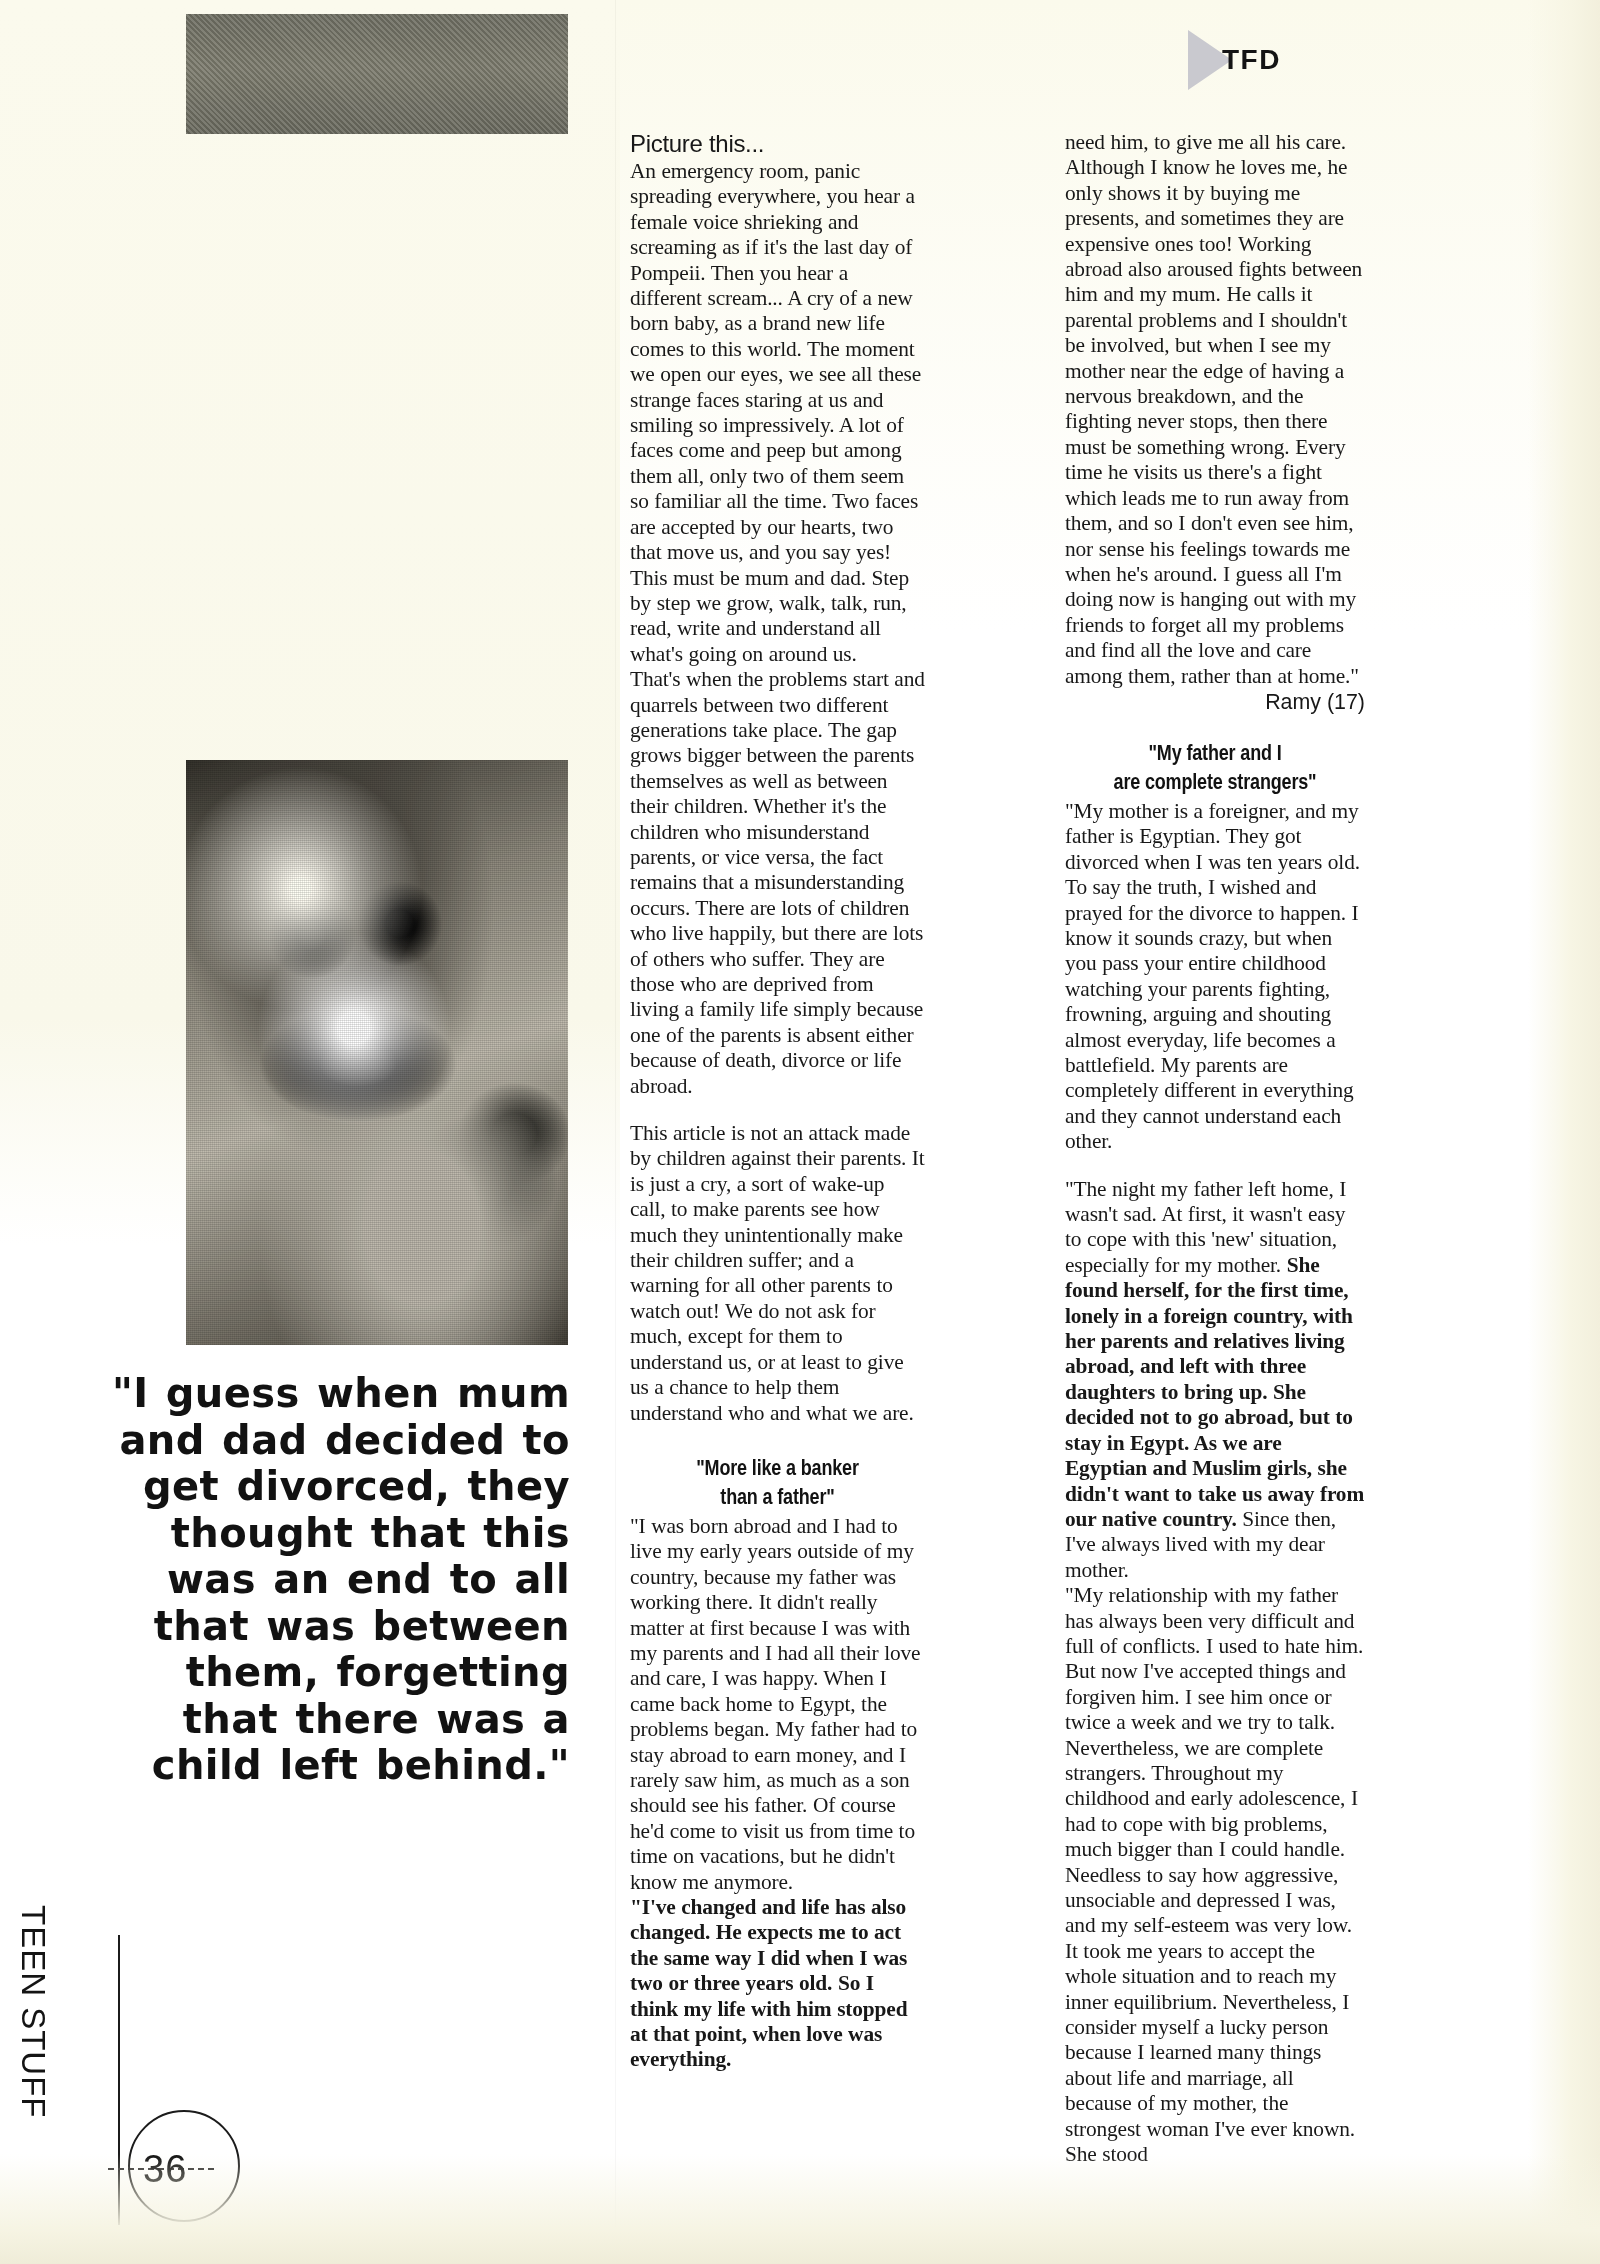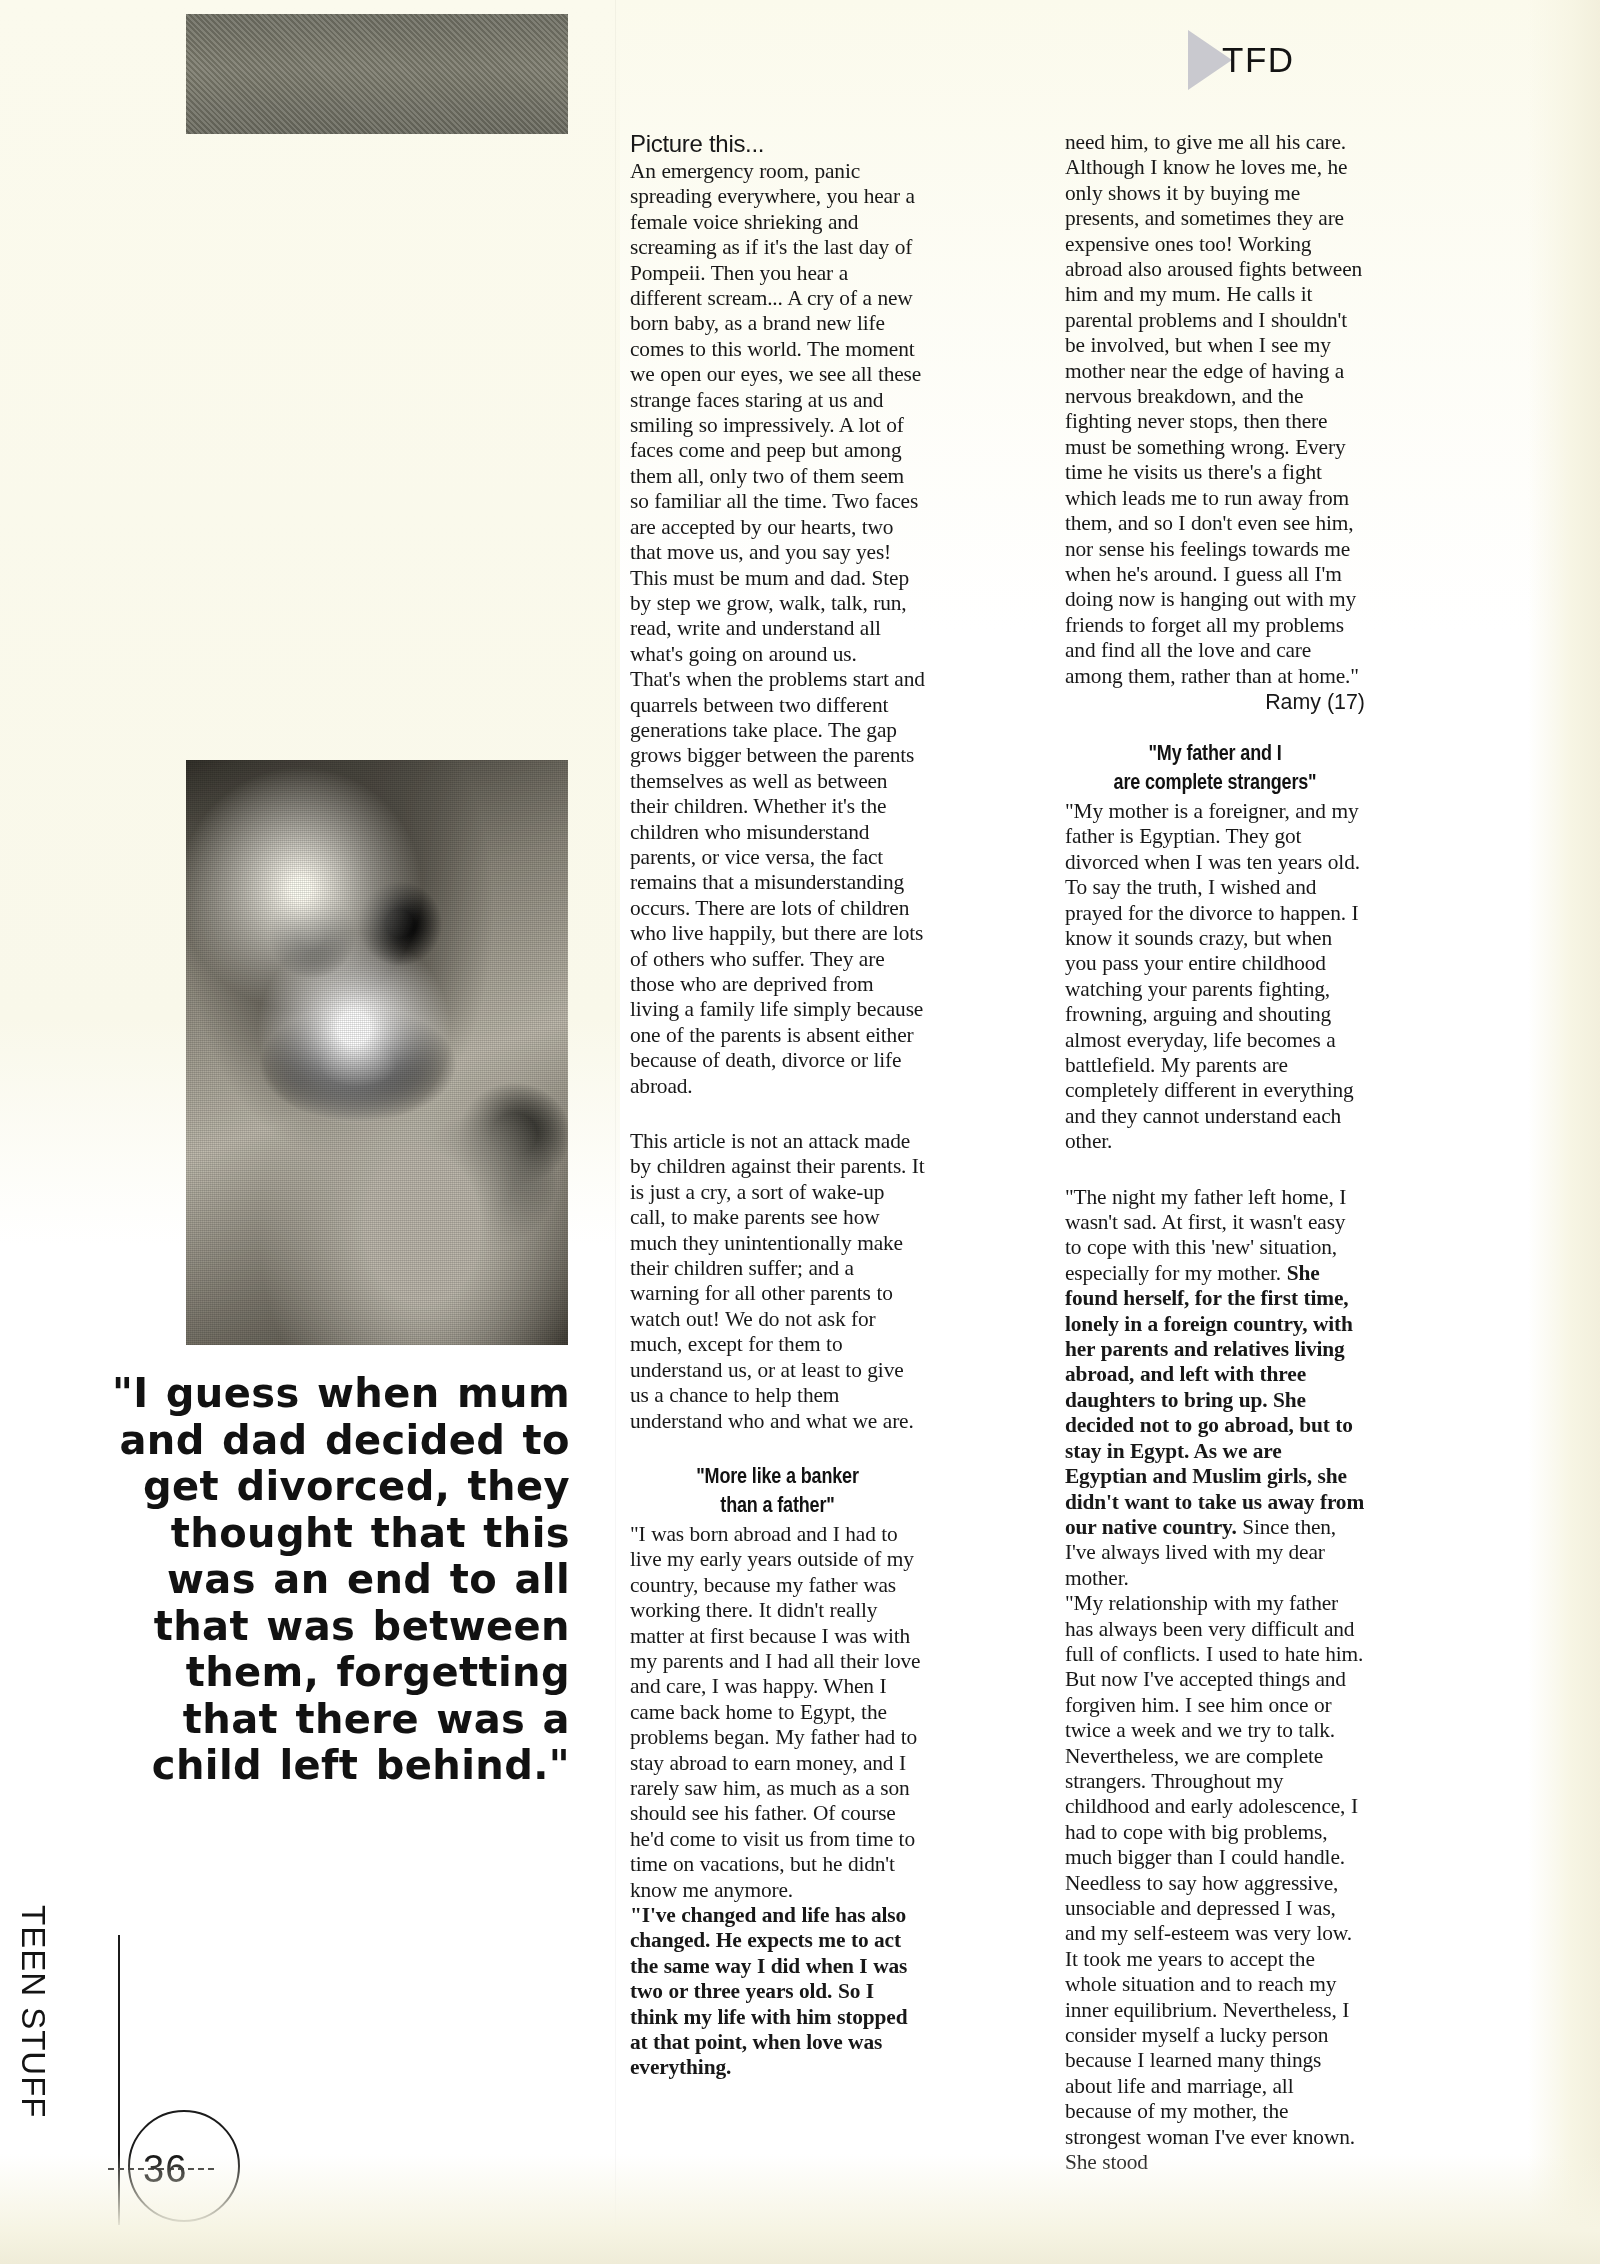--- a/index.html
+++ b/index.html
@@ -53,22 +53,22 @@
     z-index: 6;
   }
   .tfd-tri {
     width: 0; height: 0;
     border-top: 30px solid transparent;
     border-bottom: 30px solid transparent;
     border-left: 44px solid #c9c9cf;
   }
   .tfd-text {
     margin-left: -10px;
-    font-weight: 400;
-    font-size: 35px;
+    font-weight: 700;
+    font-size: 28px;
     letter-spacing: 1.5px;
     color: #141414;
     font-family: "Liberation Sans", sans-serif;
   }
 
   
   .photo-top {
     position: absolute;
     left: 186px; top: 14px;
     width: 382px; height: 120px;
@@ -118,21 +118,21 @@
 
   .body-p {
     font-size: 21.4px;
     line-height: 25.4px;
     letter-spacing: -0.15px;
     margin: 0 0 0 0;
     text-align: left;
     word-spacing: .4px;
     font-family: Liberation Serif, serif;
   }
-  .body-p.gap { margin-top: 30px; }
+  .body-p.gap { margin-top: 22px; }
   .body-p.bold { font-weight: 700; }
 
   .section-title {
     font-size: 24px;
     font-weight: 400;
     letter-spacing: -0.3px;
     margin: 0 0 1px 0;
   }
 
   .attrib {

